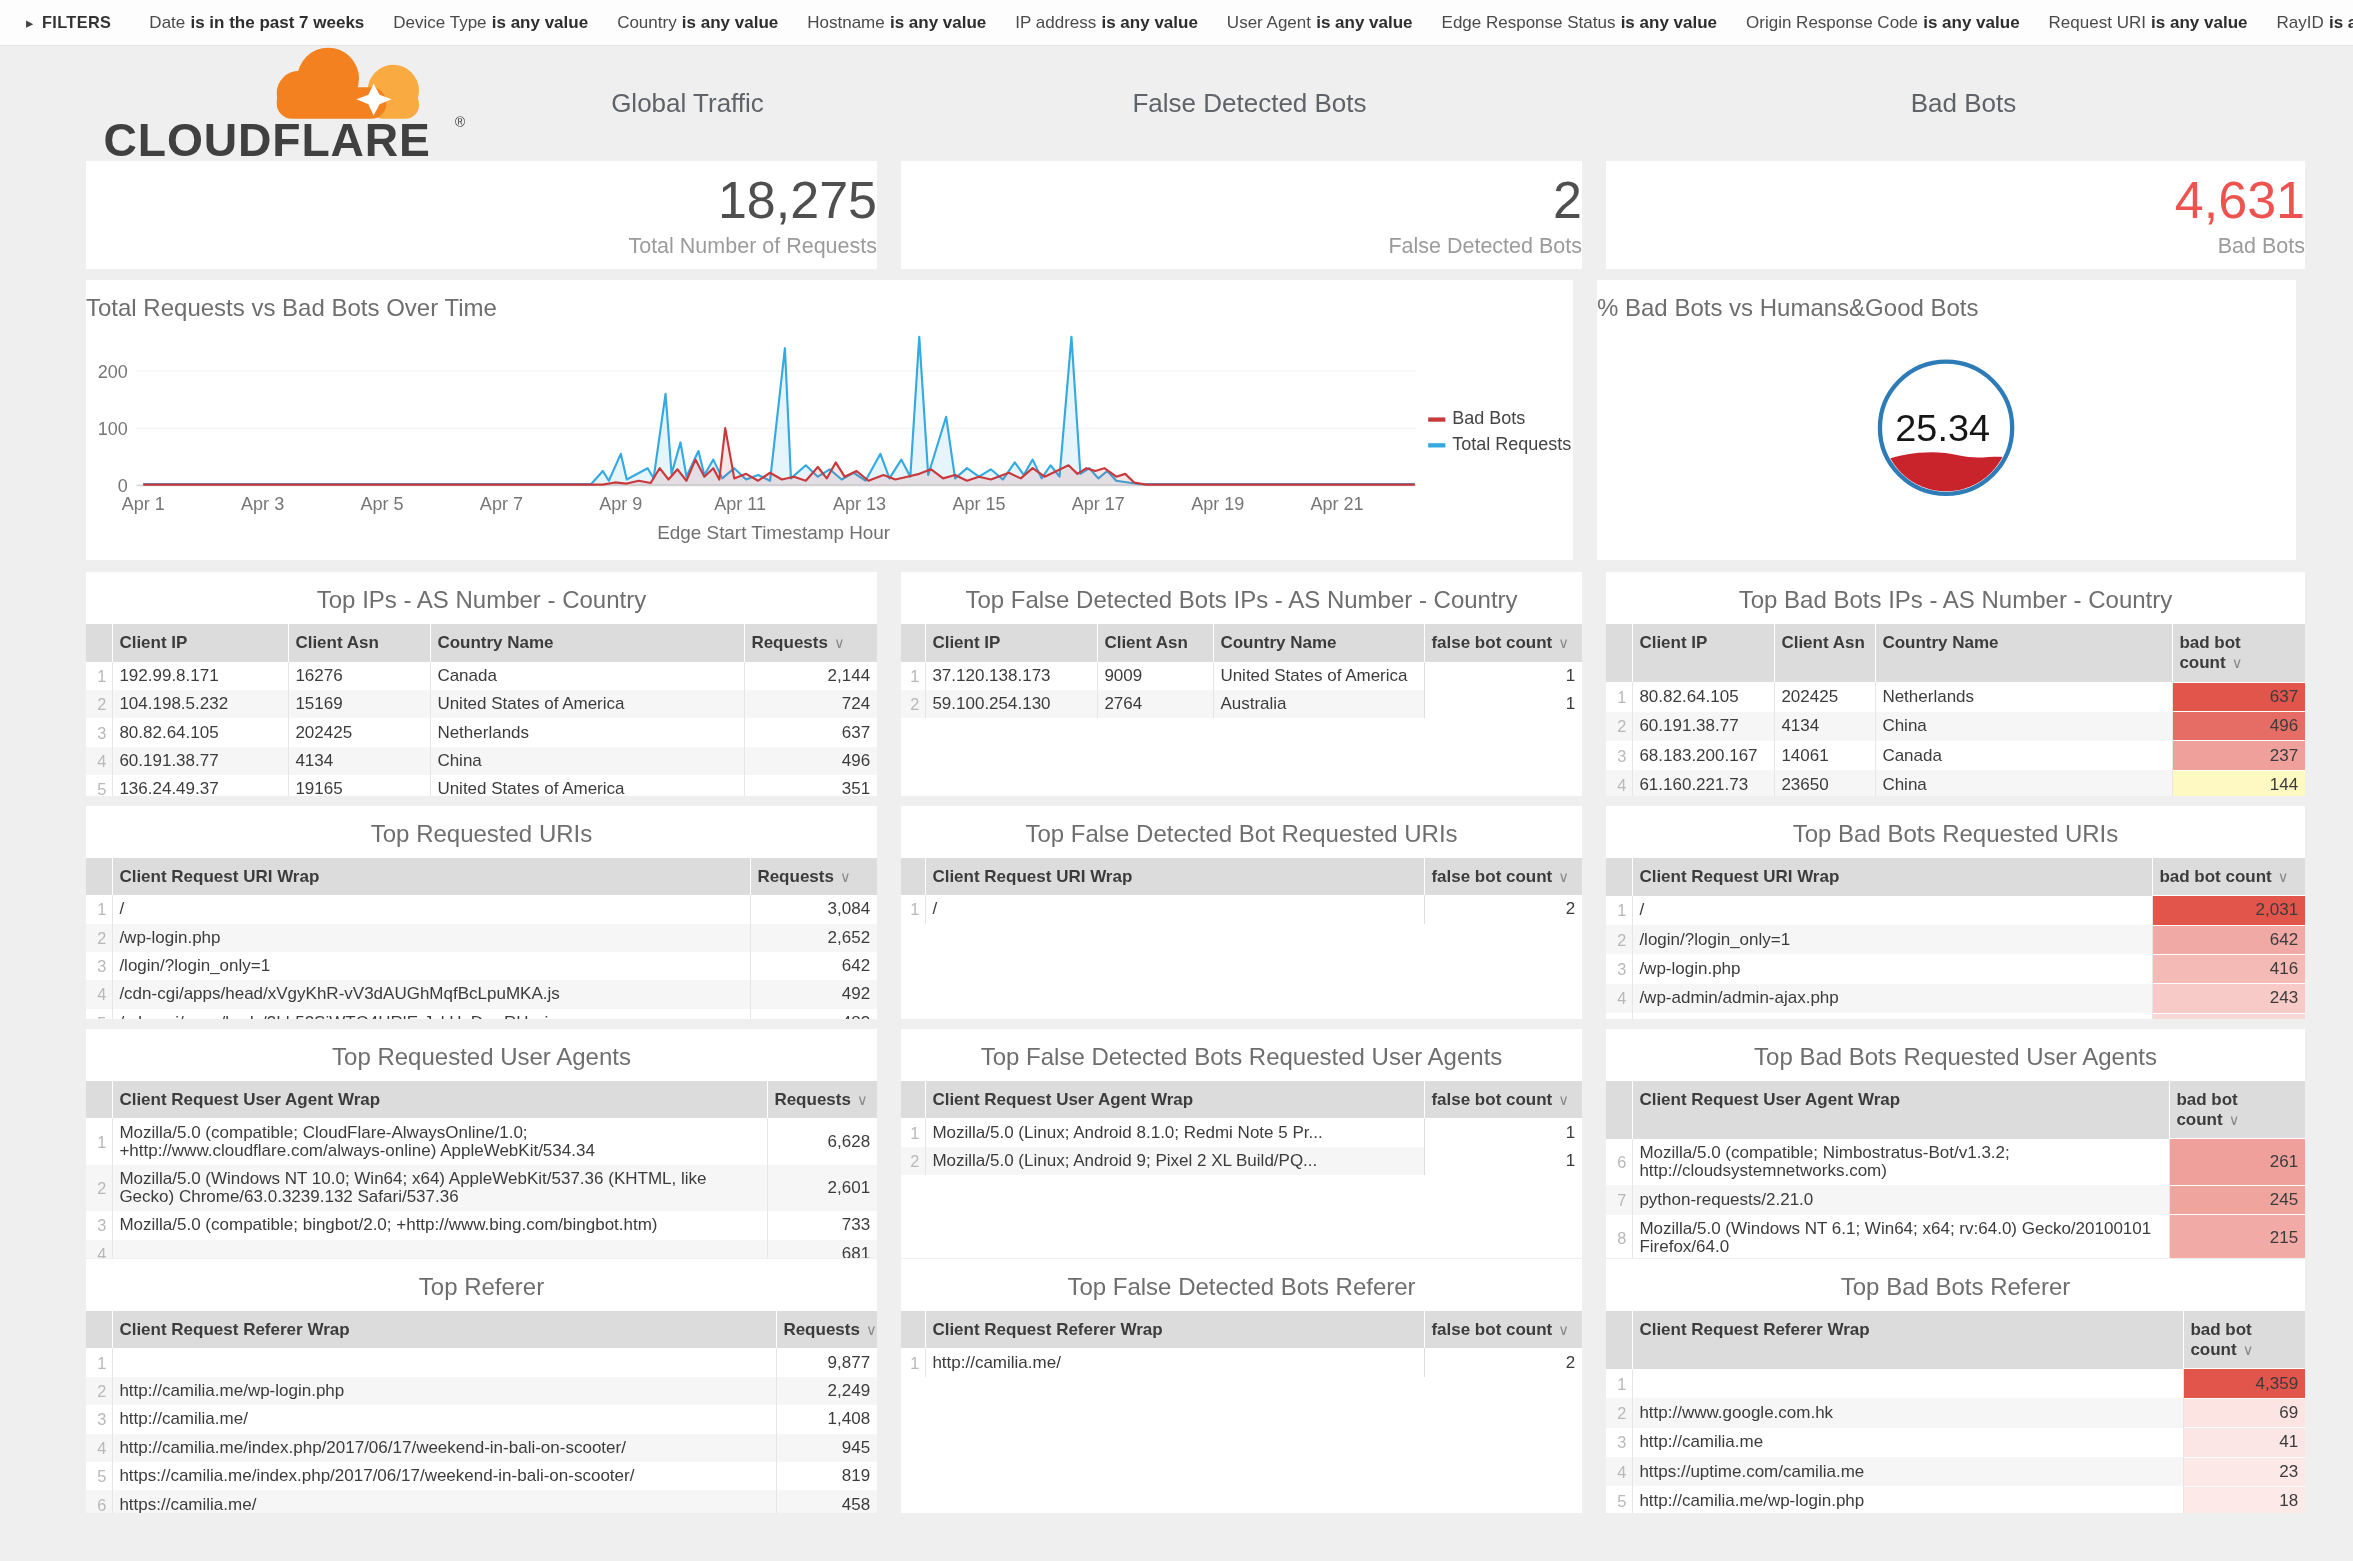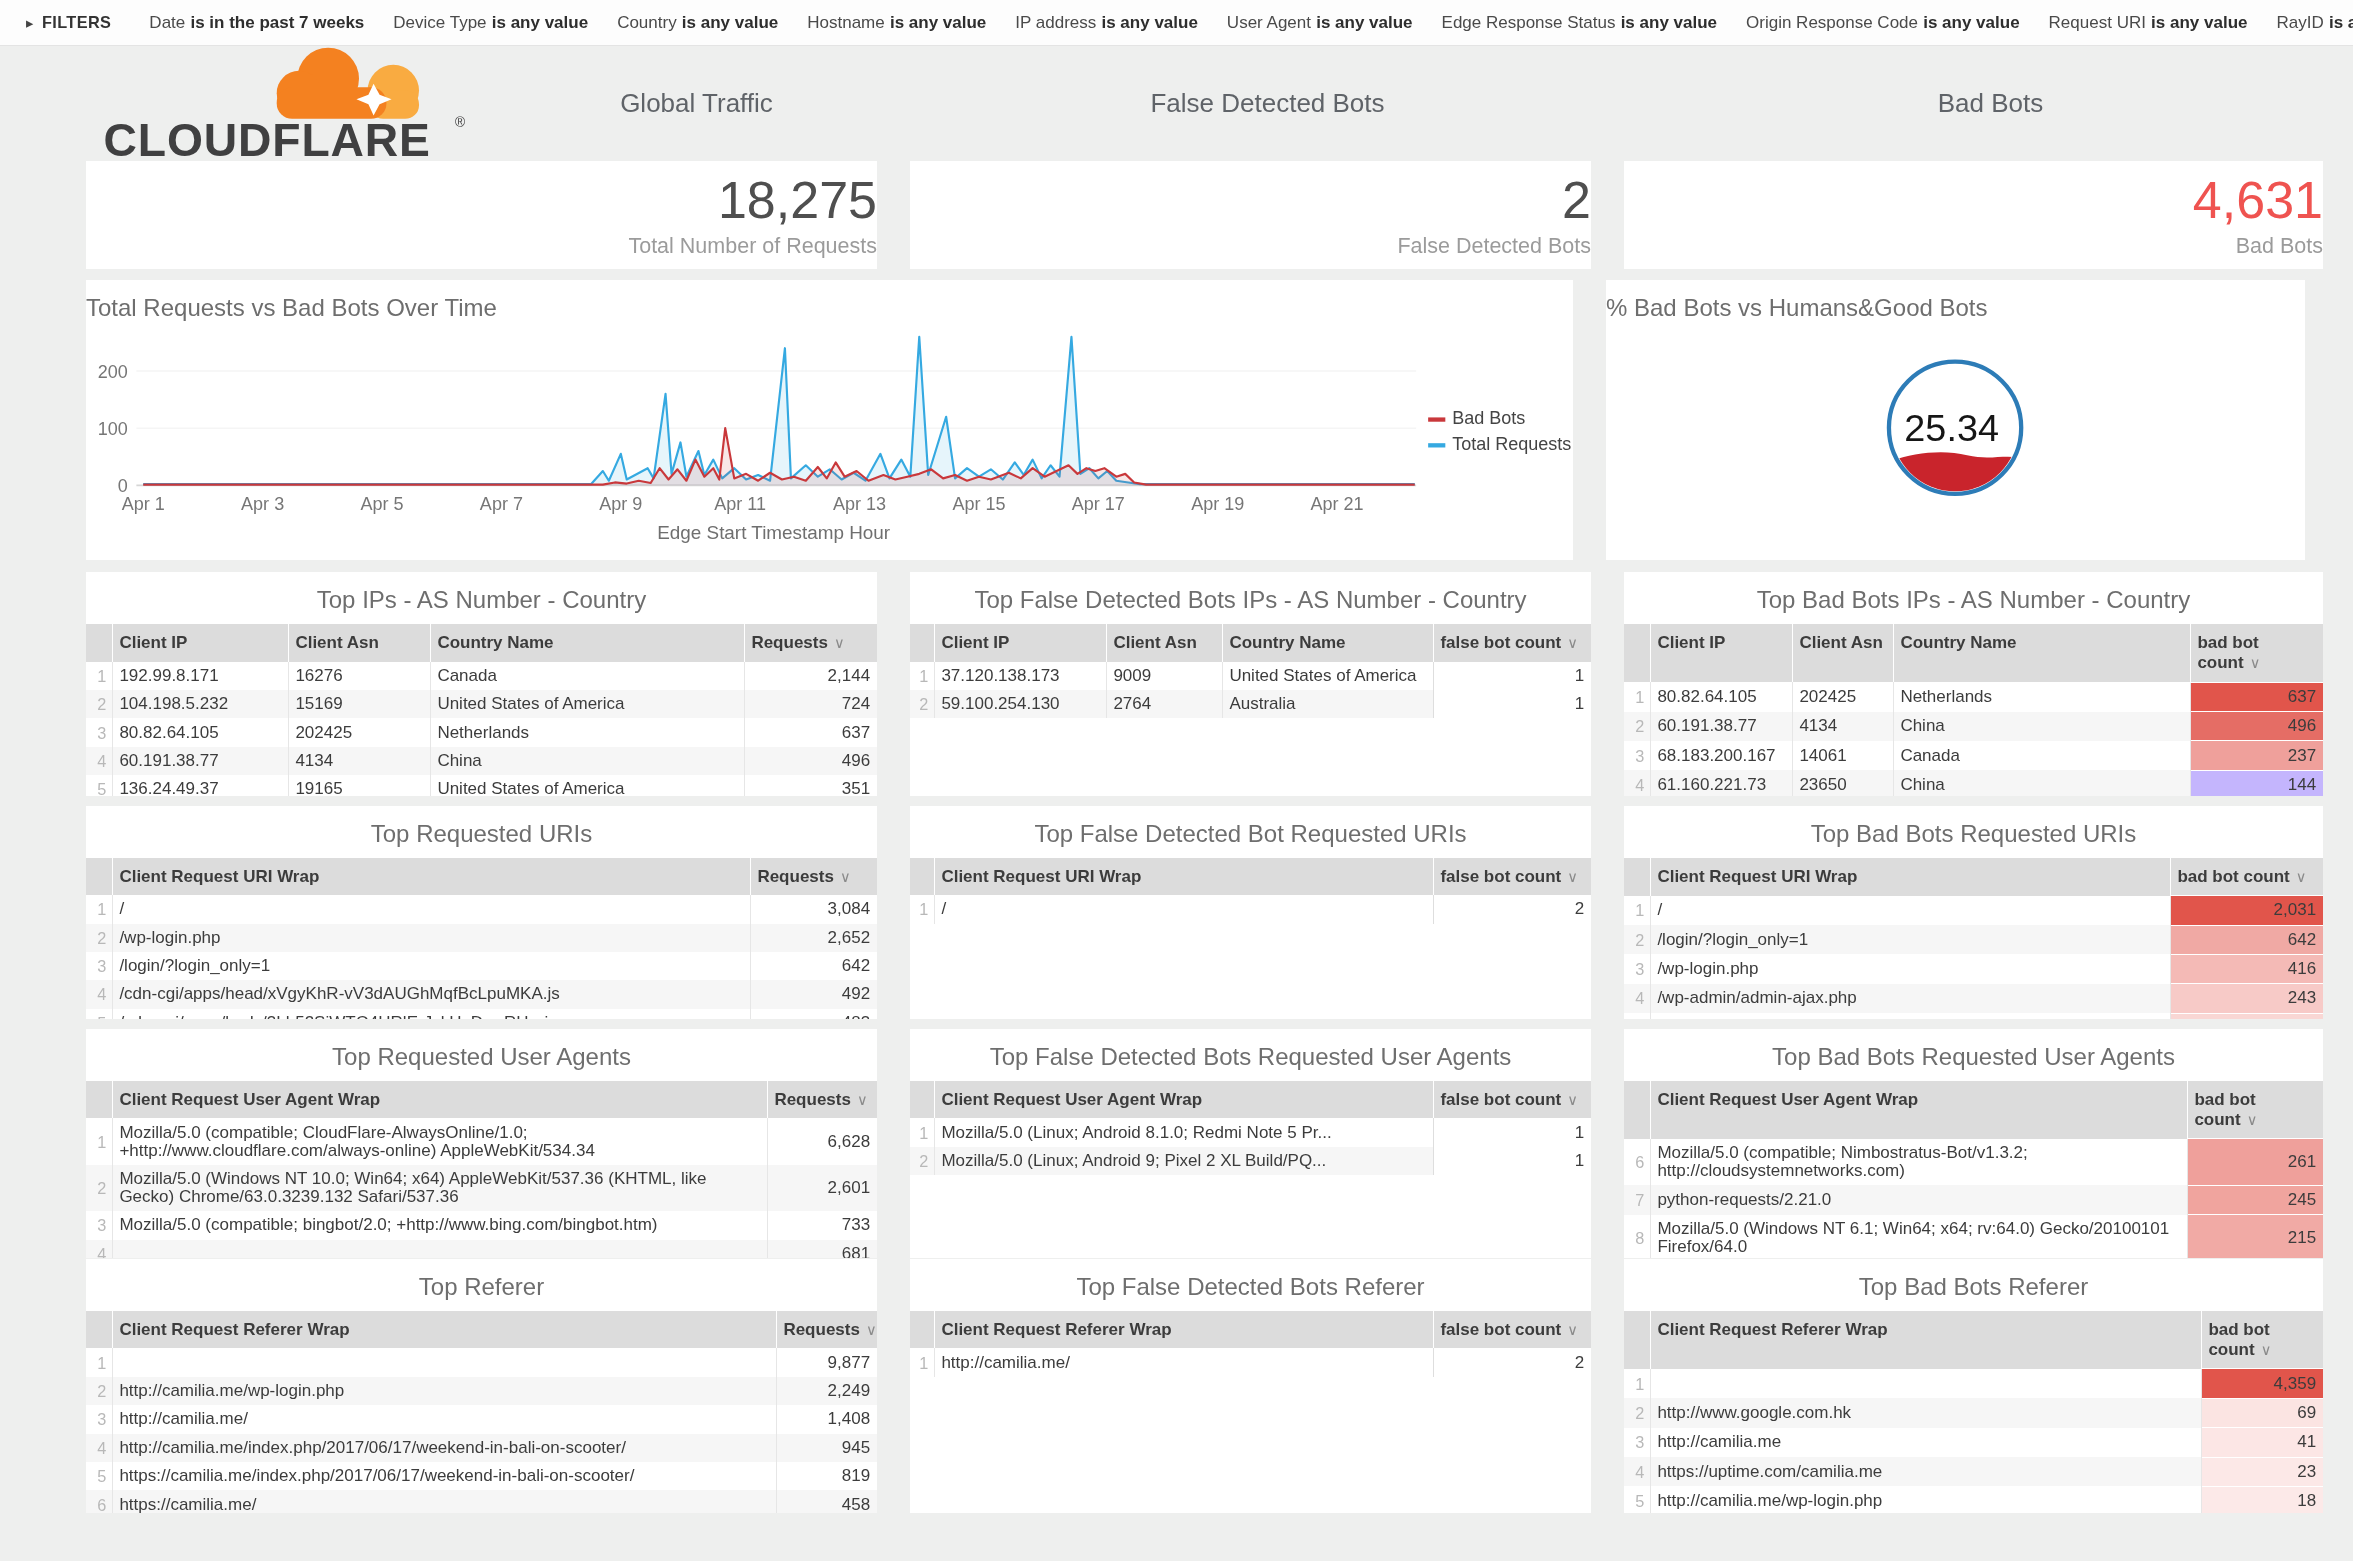--- a/index.html
+++ b/index.html
@@ -21,21 +21,21 @@
   
   .filterbar { height:46px; background:#fdfdfd; border-bottom:0.9px solid #e4e4e4;
                display:flex; align-items:center; padding-left:26px; white-space:nowrap; overflow:hidden; }
   .filters-caret { font-size:14.6px; color:#444; margin-right:8.6px; }
   .filters-label { font-size:16.3px; font-weight:bold; color:#333; letter-spacing:0.4px; margin-right:38px; }
   .filter-item { font-size:17px; color:#4a4a4a; margin-right:29px; }
   .filter-item b { color:#2e2e2e; margin-left:5.2px; }
 
   
   .content { padding:0 66px 0 86px; }
-  .row { display:grid; column-gap:33px; }
+  .row { display:grid; column-gap:24px; }
   .brand-row   { grid-template-columns:380px 395px 681px 699px; height:104px; margin-bottom:11.2px; align-items:center; overflow:visible; }
   .kpi-row     { grid-template-columns:791px 681px 699px; height:108px; margin-bottom:11.2px; }
   .chart-row   { grid-template-columns:1487px 699px; height:280px; margin-bottom:12px; }
   .trow-1 { grid-template-columns:791px 681px 699px; height:224px; margin-bottom:9.5px; }
   .trow-2 { grid-template-columns:791px 681px 699px; height:213px; margin-bottom:10.3px; }
   .trow-3 { grid-template-columns:791px 681px 699px; height:229px; margin-bottom:1px; }
   .trow-4 { grid-template-columns:791px 681px 699px; height:254px; }
 
   .tile { background:#fff; overflow:hidden; position:relative; }
   .tile-title { text-align:center; color:#6e6e6e; font-size:24px; padding-top:13.8px; }
@@ -297,21 +297,21 @@
                 <td>68.183.200.167</td>
                 <td>14061</td>
                 <td>Canada</td>
                 <td class="val heat" style="background: rgb(239, 160, 155);">237</td>
               </tr>
               <tr>
                 <td class="gut">4</td>
                 <td>61.160.221.73</td>
                 <td>23650</td>
                 <td>China</td>
-                <td class="val heat" style="background: #c4b5fd;">144</td>
+                <td class="val heat" style="background: #fef9c3;">144</td>
               </tr>
             </tbody>
           </table>
         </div>
     </div>
     <div class="row trow-2">
       <div class="tile">
           <div class="tile-title">Top Requested URIs</div>
           <table class="dtable">
             <colgroup>

